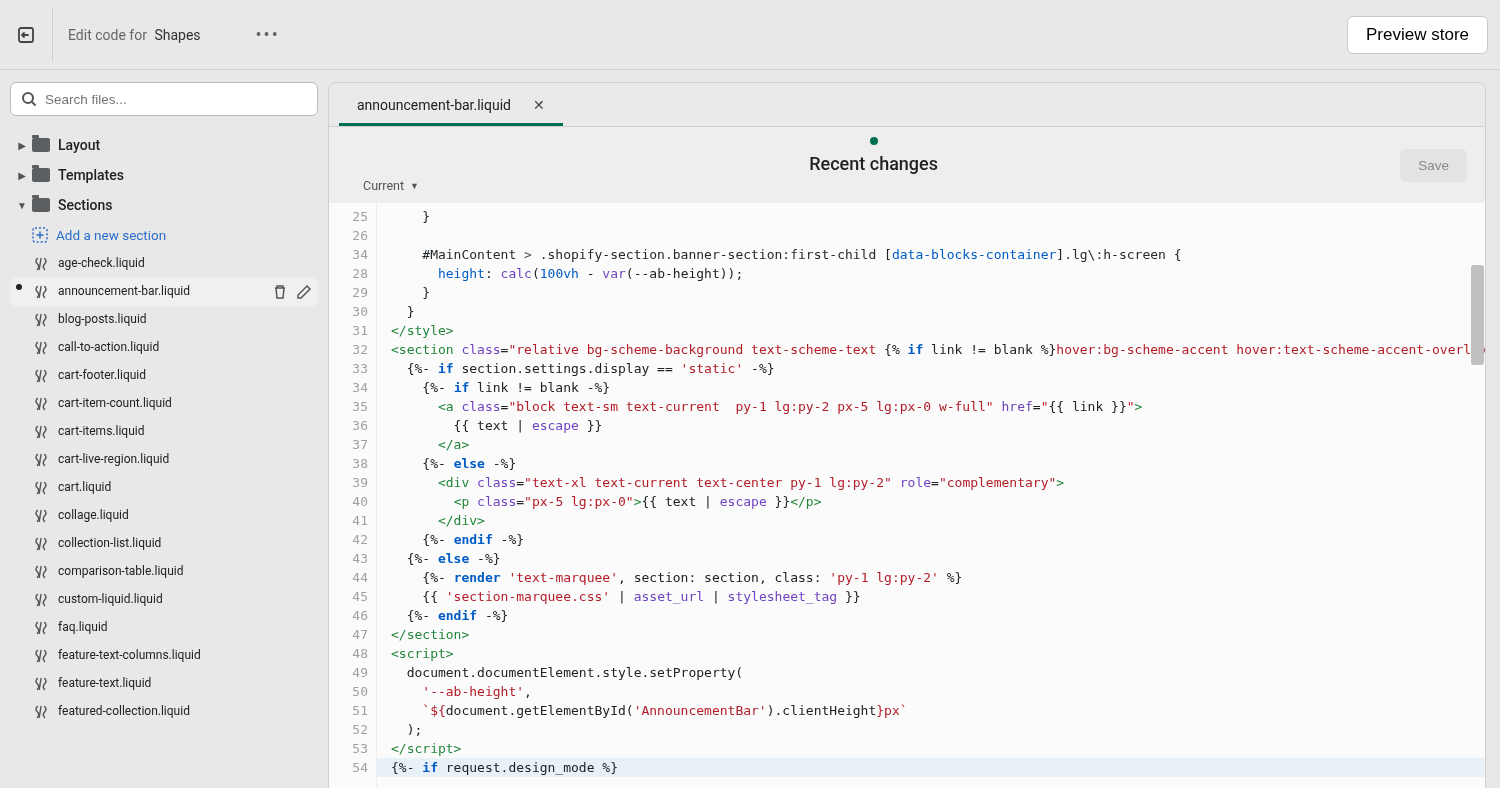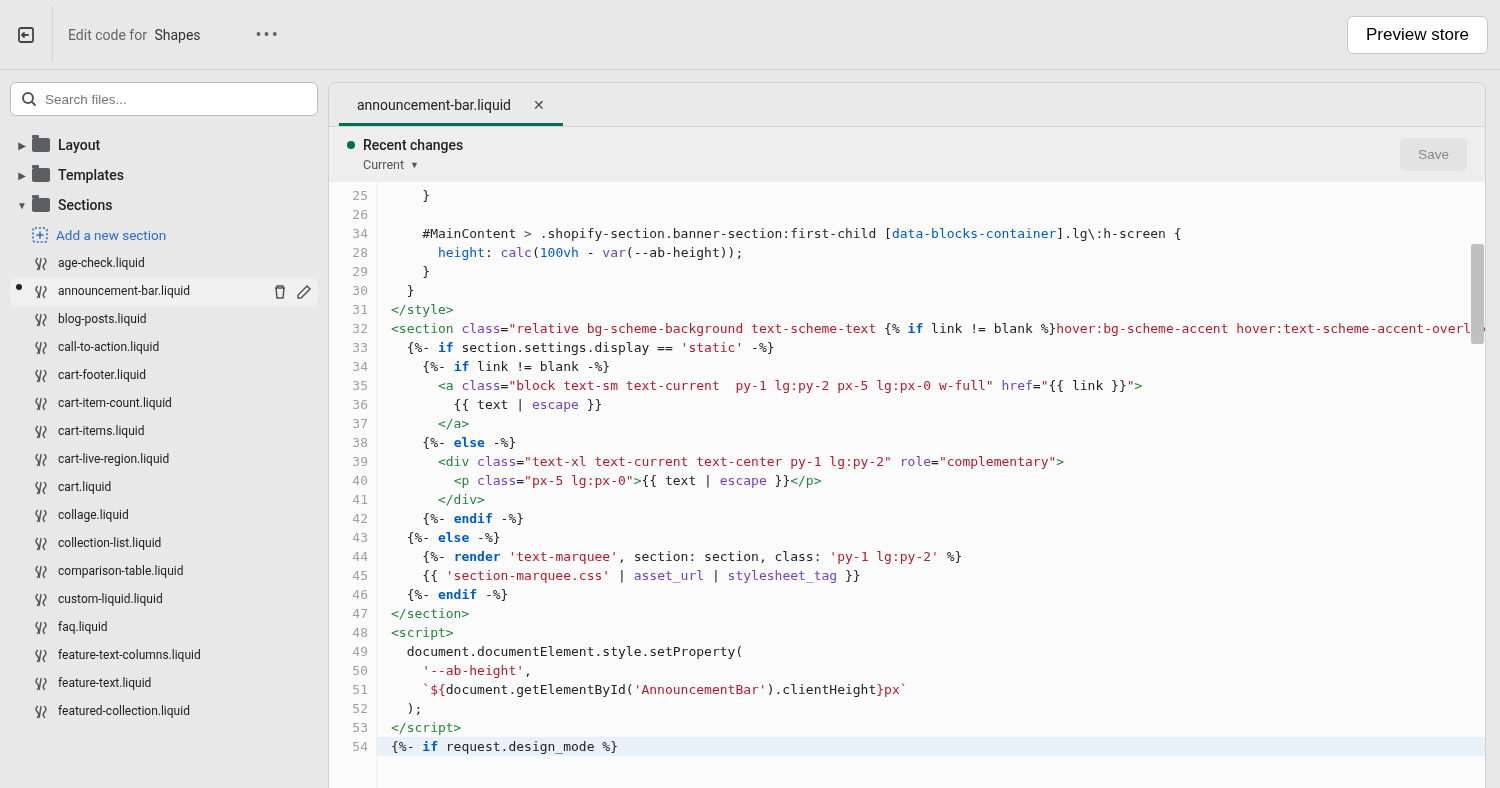--- a/index.html
+++ b/index.html
@@ -37,21 +37,21 @@
 .file-actions { margin-left:auto; display:flex; gap:8px; }
 .file-actions svg { width:16px; height:16px; color:#555; }
 
 
 .main { flex:1; padding:12px 14px 0 0; display:flex; flex-direction:column; overflow:hidden; }
 .tabbar { background:#eaeaea; border:1px solid #d0d0d0; border-radius:8px 8px 0 0; padding:0 10px; display:flex; align-items:flex-end; height:45px; }
 .tab { padding:13px 18px 10px 18px; border-bottom:3px solid #006e52; font-size:14px; display:flex; align-items:center; gap:22px; }
 .tab .close { cursor:pointer; color:#444; font-size:14px; }
 .subhdr { background:#eee; border-left:1px solid #d0d0d0; border-right:1px solid #d0d0d0; display:flex; align-items:center; padding:10px 18px; }
 .subhdr-left { flex:1; }
-.subhdr .changes { font-size:14px; font-weight:500; display:flex; align-items:center; gap:8px; }
+.subhdr .changes { font-size:18px; font-weight:500; display:flex; align-items:center; gap:8px;flex-direction:column; }
 .subhdr .changes .dot { width:8px; height:8px; border-radius:50%; background:#006e52; }
 .subhdr .current { font-size:12.5px; color:#555; margin-top:4px; margin-left:16px; display:flex; align-items:center; gap:6px; }
 .subhdr .current .car { font-size:9px; }
 .save-btn { background:#e3e3e3; border:none; color:#888; padding:9px 18px; border-radius:6px; font-size:13.5px; font-weight:500; cursor:not-allowed; }
 
 .editor { flex:1; background:#fbfbfb; border:1px solid #d0d0d0; border-top:none; border-radius:0 0 8px 8px; overflow:hidden; display:flex; position:relative; font-family:"SFMono-Regular",Consolas,Menaco,monospace; font-size:13px; }
 .gutter { width:48px; background:#fbfbfb; text-align:right; color:#a0a0a0; padding:4px 8px 0 0; user-select:none; line-height:19px; border-right:1px solid #eee; }
 .code { flex:1; padding:4px 0 0 14px; line-height:19px; white-space:pre; overflow-x:auto; position:relative; }
 .code-line { height:19px; }
 .code-line.hl { background:#e8f0f8; margin-left:-14px; padding-left:14px; }

